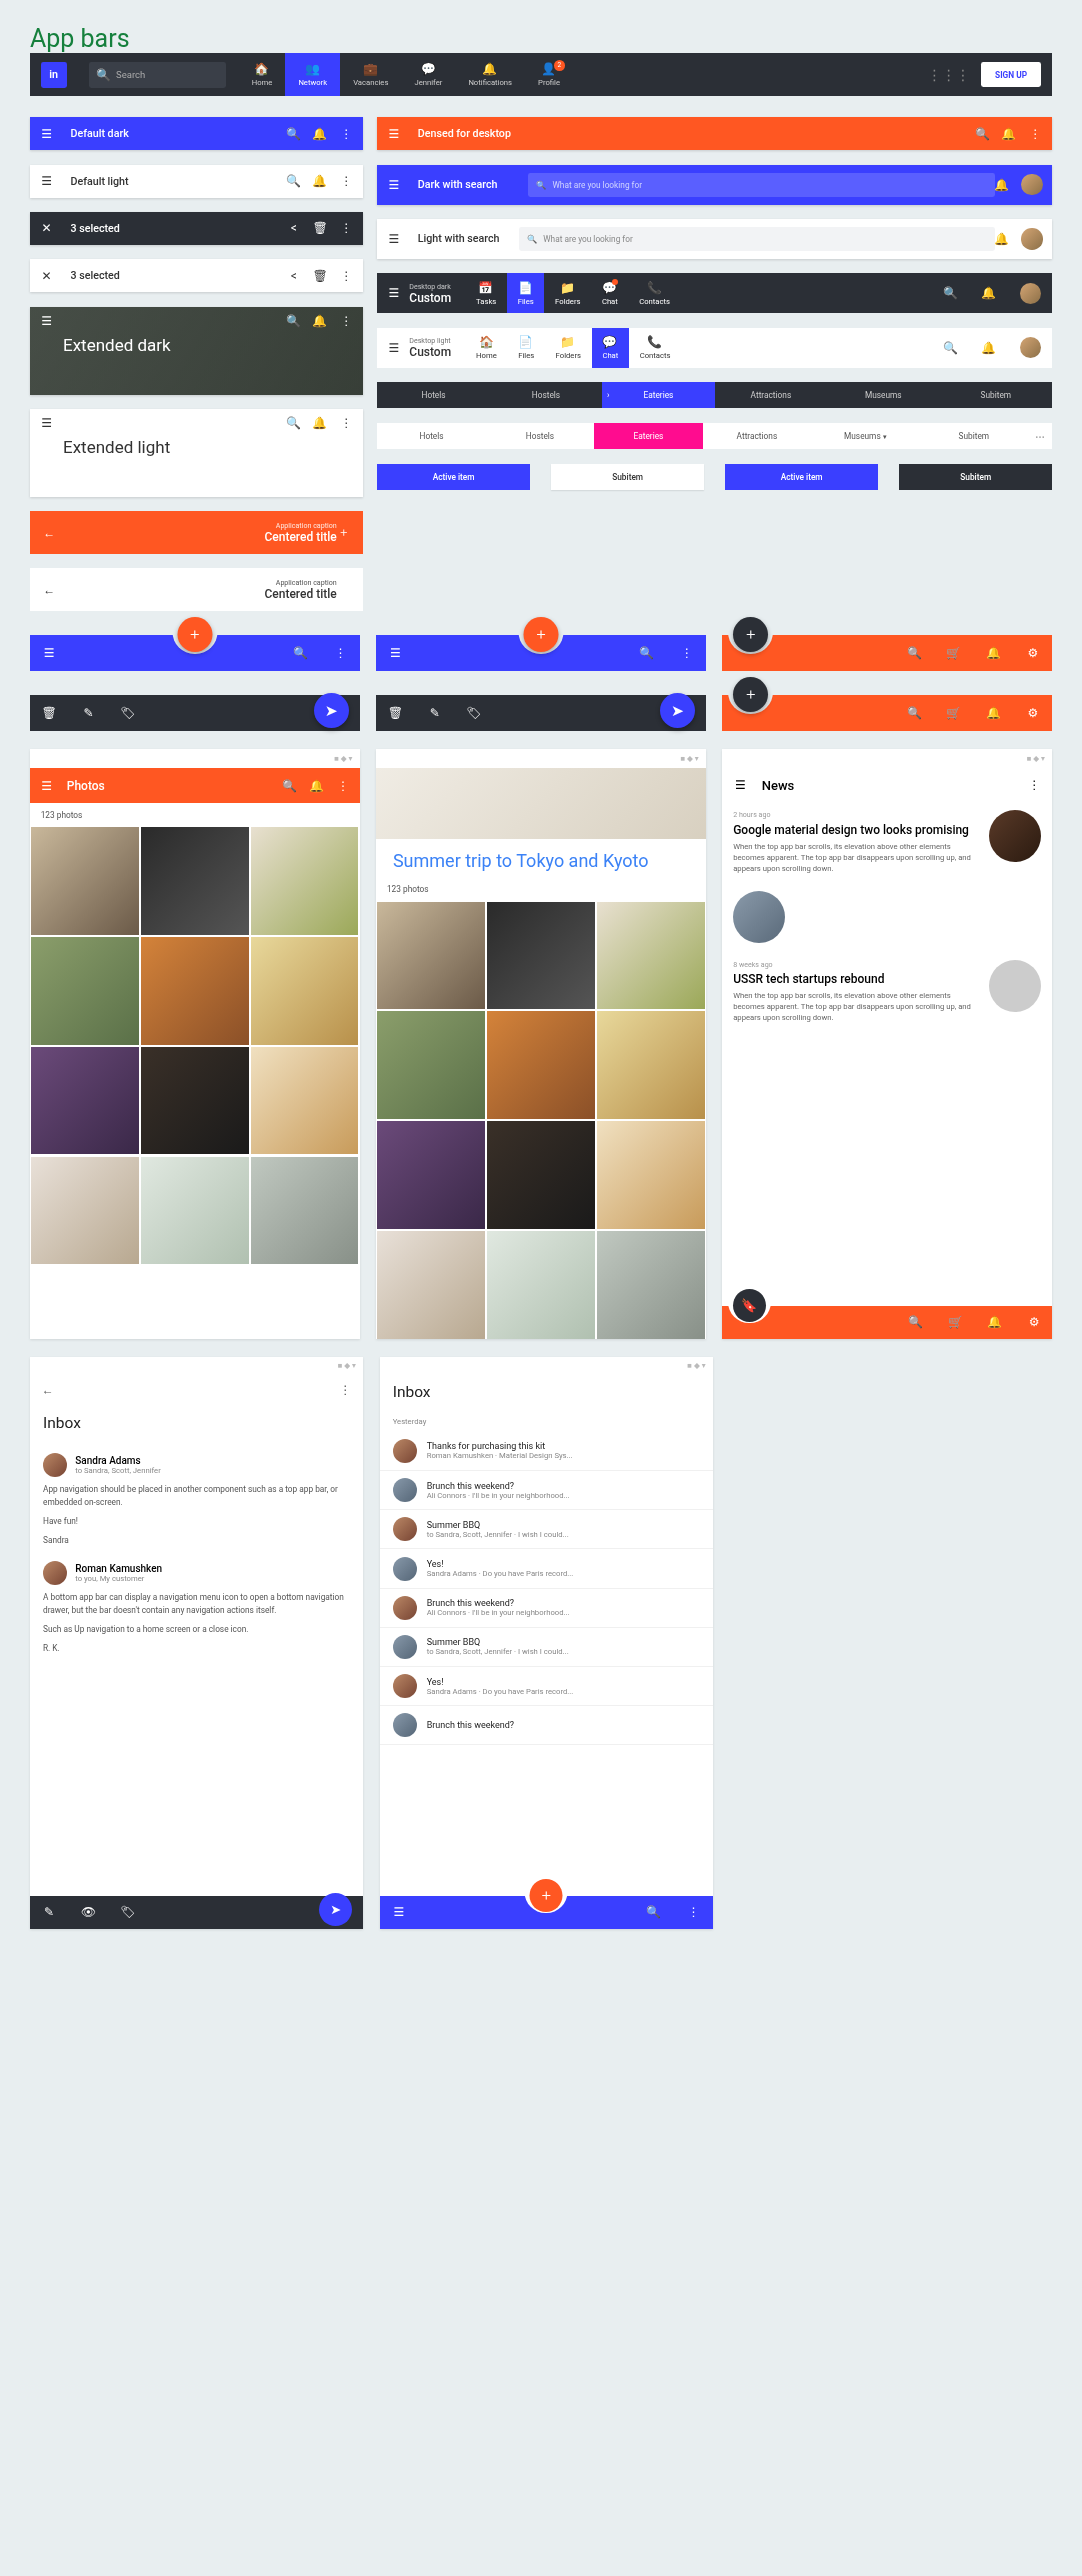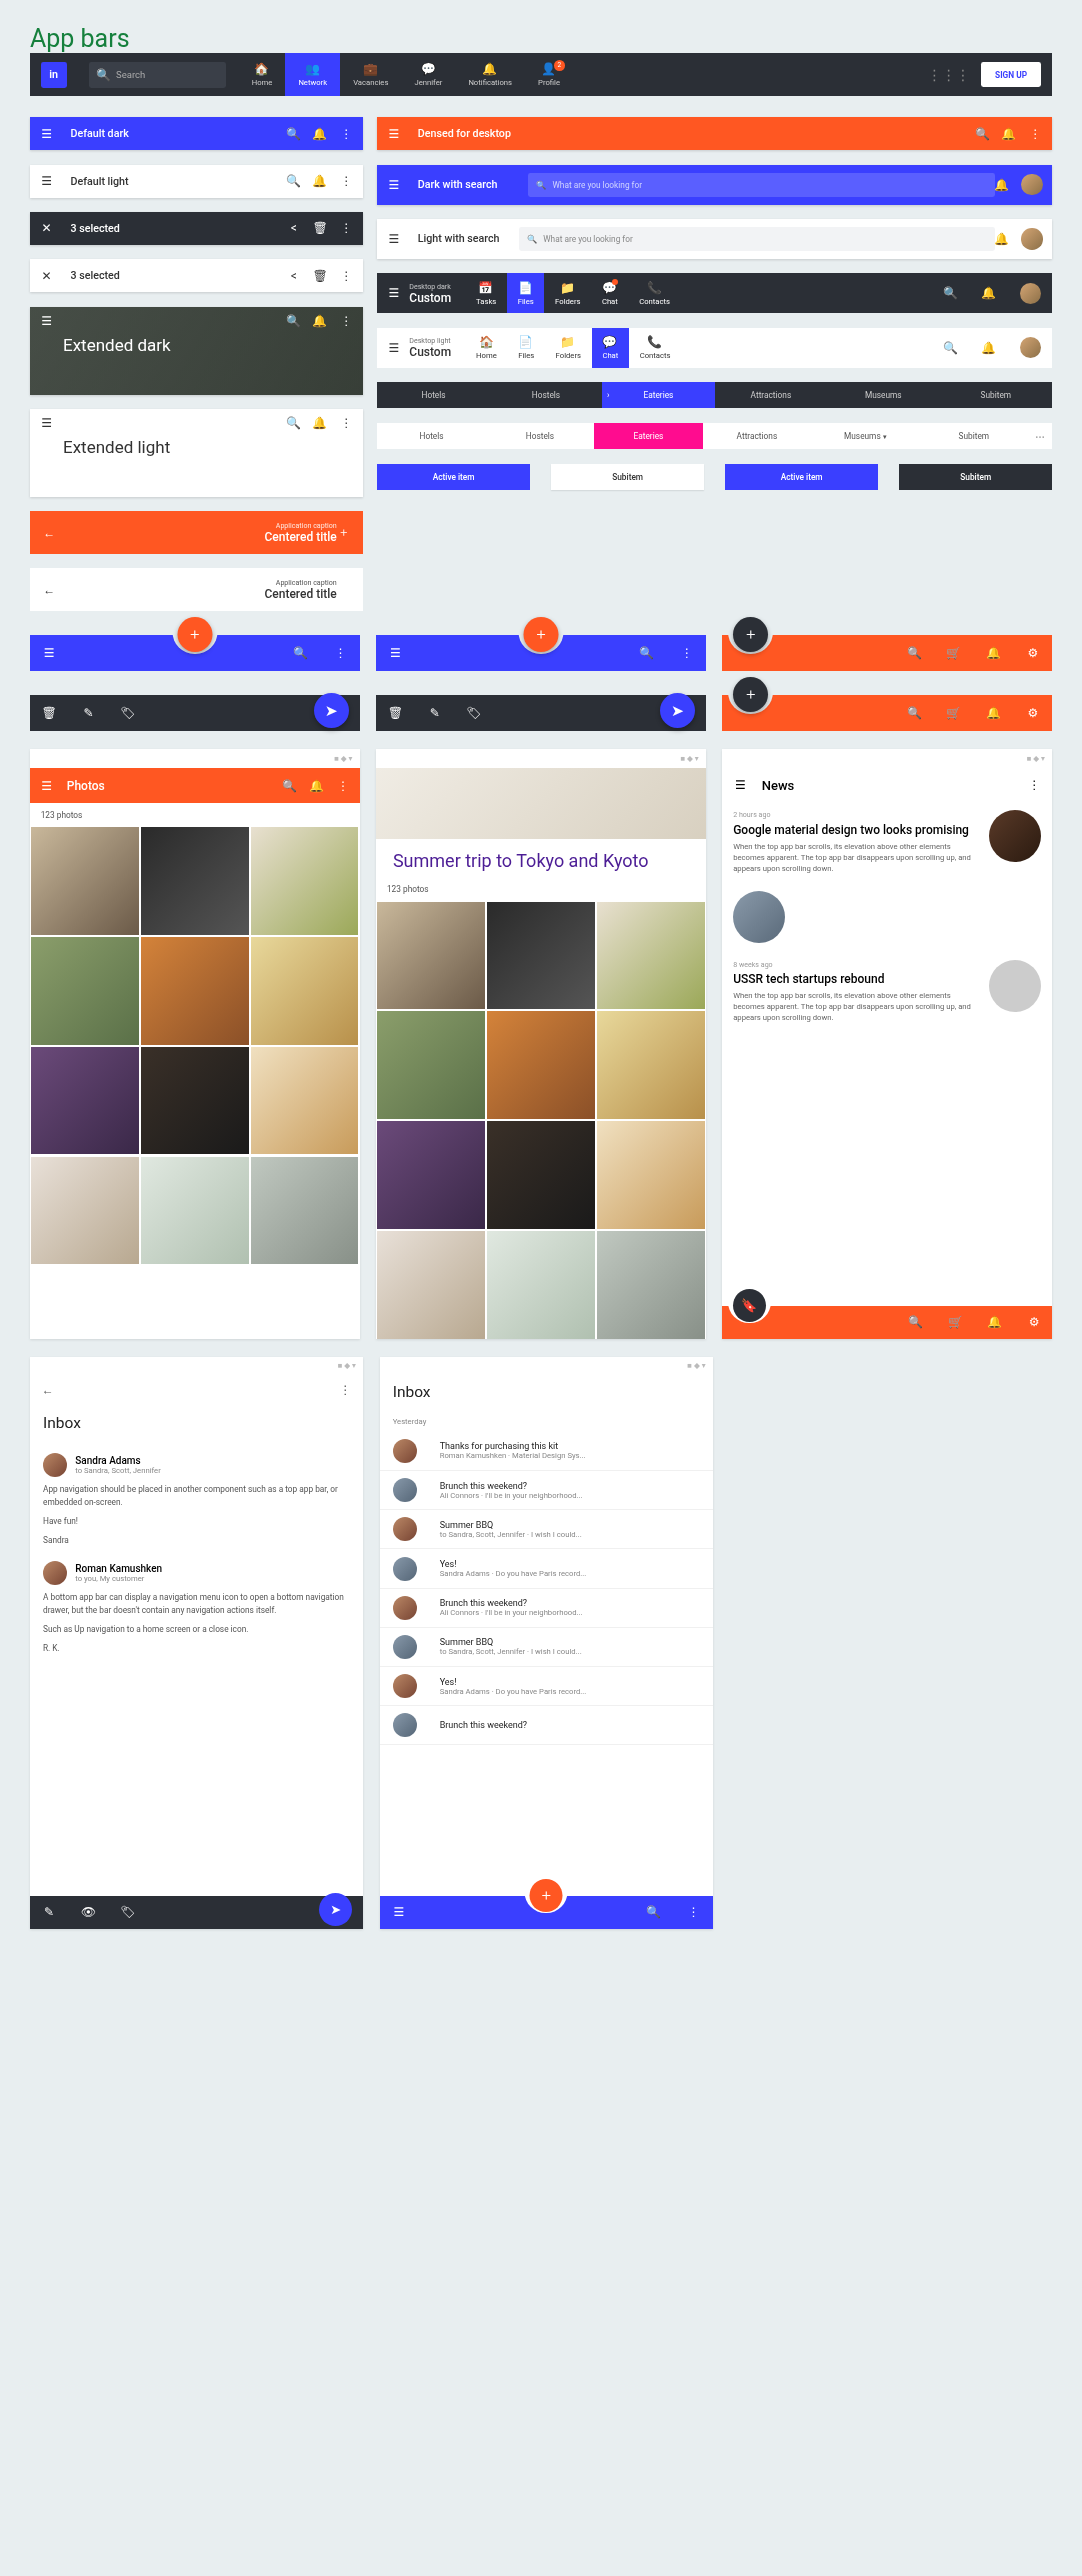--- a/index.html
+++ b/index.html
@@ -119,21 +119,21 @@
 .ph:nth-child(4){background:linear-gradient(135deg,#8b9e6b,#5a7048)}
 .ph:nth-child(5){background:linear-gradient(135deg,#d4833a,#8b5028)}
 .ph:nth-child(6){background:linear-gradient(135deg,#e8d89b,#b8904a)}
 .ph:nth-child(7){background:linear-gradient(135deg,#6b4a7a,#3a2848)}
 .ph:nth-child(8){background:linear-gradient(135deg,#3a3028,#1a1a1a)}
 .ph:nth-child(9){background:linear-gradient(135deg,#f0e0c0,#c89b5a)}
 .ph:nth-child(10){background:linear-gradient(135deg,#e8e0d8,#b8a890)}
 .ph:nth-child(11){background:linear-gradient(135deg,#e0e8e0,#b0c0b0)}
 .ph:nth-child(12){background:linear-gradient(135deg,#c0c8c0,#889088)}
 
-.bigtxt{font-size:18px;padding:10.7px 16.7px 6px;color:#4c1d95;line-height:1.2}
+.bigtxt{font-size:18px;padding:10.7px 16.7px 6px;color:#3b82f6;line-height:1.2}
 
 .newsbar{display:flex;align-items:center;padding:9.5px 10.7px}
 .newsbar .t{font-size:13px;font-weight:500;margin-left:14.3px;flex:1}
 .newsitem{padding:8.3px 10.7px;display:flex;gap:9.5px}
 .newsitem .txt{flex:1}
 .newsitem .time{font-size:7.1px;color:#999;margin-bottom:3.6px}
 .newsitem .h{font-size:12px;font-weight:500;margin-bottom:4.8px;line-height:1.2}
 .newsitem .b{font-size:7.7px;color:#666;line-height:1.4}
 .newsitem .img{width:52px;height:52px;border-radius:50%;background:#ccc;flex-shrink:0}
 .newsitem:nth-of-type(2) .img{background:linear-gradient(135deg,#f0f0f0,#c0b8a0)}
@@ -153,21 +153,21 @@
 .msg .row1{display:flex;align-items:center;gap:8.3px;margin-bottom:6px}
 .msg .av{width:24px;height:24px;border-radius:50%;background:linear-gradient(135deg,#bb8866,#774433)}
 .msg .nm{font-size:10px;font-weight:500}
 .msg .to{font-size:7.7px;color:#888}
 .msg .body{font-size:8.3px;color:#555;line-height:1.5;margin-bottom:7.1px}
 .msg .sig{font-size:8.3px;color:#555}
 .darkbar{background:#2b2f36;color:#fff;height:33px;display:flex;align-items:center;padding:0 12px;gap:13px;margin-top:auto;position:relative}
 .darkbar .fabr{width:33px;height:33px;border-radius:50%;background:#3a3fff;color:#fff;display:flex;align-items:center;justify-content:center;position:absolute;right:10.7px;top:-2.4px;font-size:13px}
 
 .ystdy{font-size:7.7px;color:#888;padding:2.4px 13px 6px}
-.li{display:flex;align-items:center;gap:23px;padding:7.1px 13px;border-bottom:0.6px solid #f0f0f0}
+.li{display:flex;align-items:center;gap:10px;padding:7.1px 13px;border-bottom:0.6px solid #f0f0f0}
 .li .av{width:24px;height:24px;border-radius:50%;flex-shrink:0}
 .li:nth-child(odd) .av{background:linear-gradient(135deg,#bb8866,#774433)}
 .li:nth-child(even) .av{background:linear-gradient(135deg,#8899aa,#556677)}
 .li .tcol .s{font-size:9px;color:#222}
 .li .tcol .d{font-size:7.7px;color:#888}
 .bluebar{background:#3a3fff;color:#fff;height:33px;display:flex;align-items:center;padding:0 12px;margin-top:auto;position:relative}
 .bluebar::before{content:"";position:absolute;left:50%;transform:translateX(-50%);top:-3.6px;width:43px;height:21.4px;border-radius:0 0 21.4px 21.4px;background:#fff}
 .bluebar .fabc{width:33px;height:33px;border-radius:50%;background:#ff5722;color:#fff;display:flex;align-items:center;justify-content:center;position:absolute;left:50%;transform:translateX(-50%);top:-16.7px;font-size:15.5px}
 .bluebar .r{margin-left:auto;display:flex;gap:13px}
 </style>

